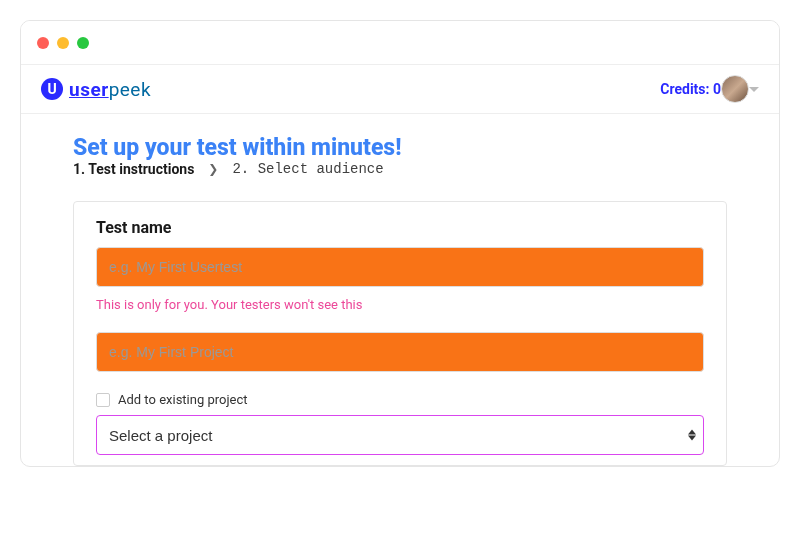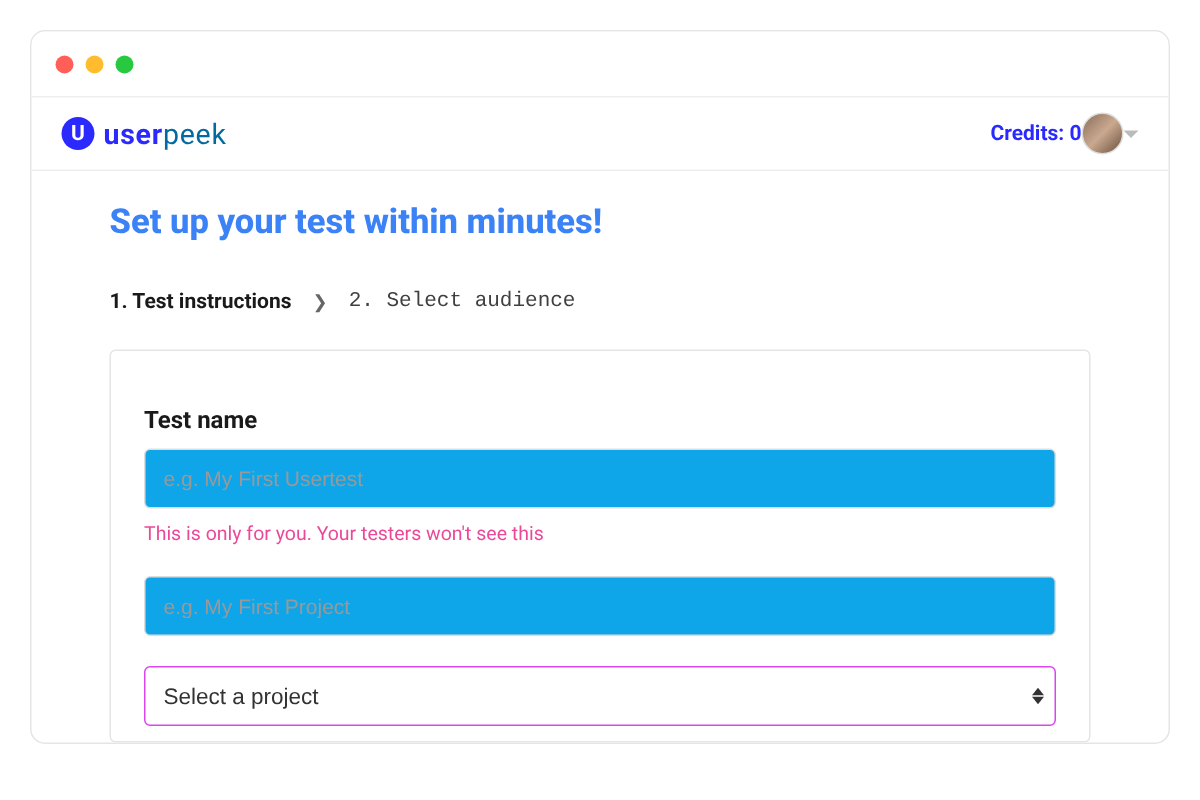--- a/index.html
+++ b/index.html
@@ -65,20 +65,21 @@
       font-size: 14px;
     }
     .logo-text {
       font-size: 19px;
       font-weight: 500;
       letter-spacing: 0.5px;
     }
     .logo-text .strong {
       color: #2a2aff;
       font-weight: 700;
+      text-decoration: underline;
     }
     .logo-text .light {
       color: #0369a1;
       font-weight: 400;
     }
     .header-right {
       display: flex;
       align-items: center;
     }
     .credits {
@@ -107,59 +108,58 @@
       font-size: 23px;
       font-weight: 800;
       color: #3b82f6;
     }
     .breadcrumb {
       display: flex;
       align-items: center;
       gap: 14px;
       font-size: 14px;
       margin-bottom: 24px;
-      margin-top: 32px;
     }
     .crumb-active {
       font-weight: 700;
       color: #1a1a1a;
     }
     .crumb-sep {
       color: #666;
       font-size: 12px;
     }
     .crumb-inactive {
       color: #404040;
       font-weight: 400;
       font-family: Liberation Mono, monospace;
     }
     .form-card {
       border: 1px solid #e5e5e5;
       border-radius: 4px;
-      padding: 36px 22px 0 22px;
+      padding: 16px 22px 0 22px;
     }
     .field-group {
       margin-bottom: 20px;
     }
     .field-label {
       font-size: 16px;
       font-weight: 700;
       color: #1a1a1a;
       margin-bottom: 10px;
       display: block;
     }
     .text-input {
       width: 100%;
       height: 40px;
       border: 1px solid #ddd;
       border-radius: 4px;
       padding: 0 12px;
       font-size: 14px;
       color: #333;
-      background: #0ea5e9;
+      background: #f97316;
     }
     .text-input::placeholder {
       color: #999;
     }
     .helper-text {
       font-size: 13px;
       color: #ec4899;
       margin-top: 10px;
     }
     .checkbox-row {
@@ -266,20 +266,24 @@
       <div class="field-group">
         <label class="field-label">Test name</label>
         <input type="text" class="text-input" placeholder="e.g. My First Usertest" style="">
         <div class="helper-text">This is only for you. Your testers won't see this</div>
       </div>
 
       <div class="field-group">
         <input type="text" class="text-input" placeholder="e.g. My First Project" style="">
       </div>
 
+      <div class="checkbox-row">
+        <input type="checkbox" class="checkbox" style="">
+        <span class="checkbox-label">Add to existing project</span>
+      </div>
 
       <div class="select-wrap">
         <select class="select-input">
           <option>Select a project</option>
         </select>
         <div class="select-arrows">
           <div class="arrow-up"></div>
           <div class="arrow-down"></div>
         </div>
       </div>

